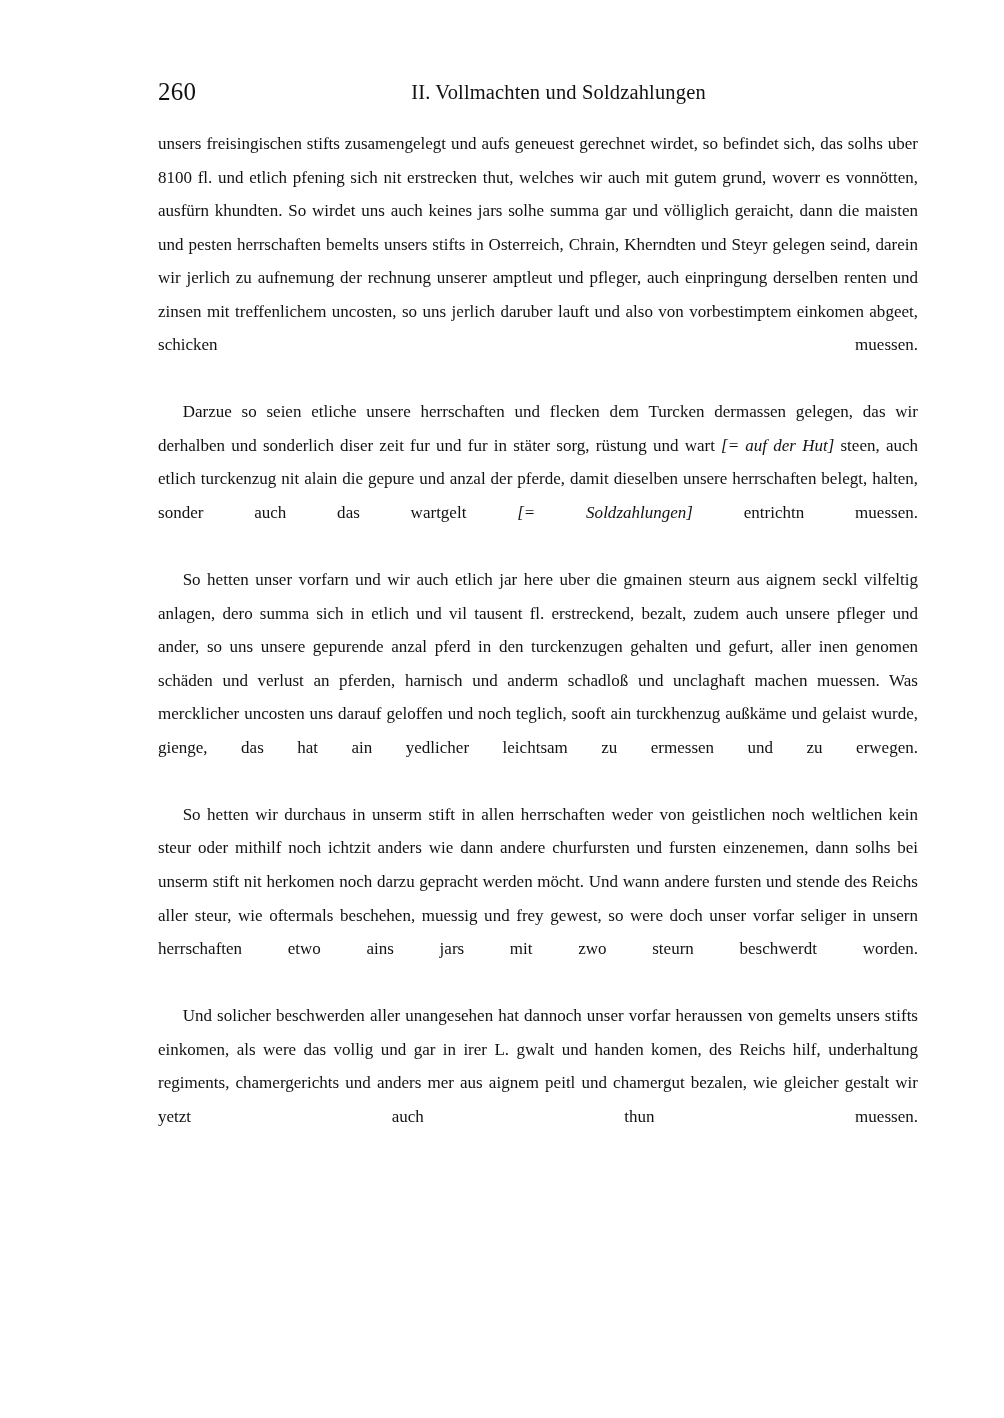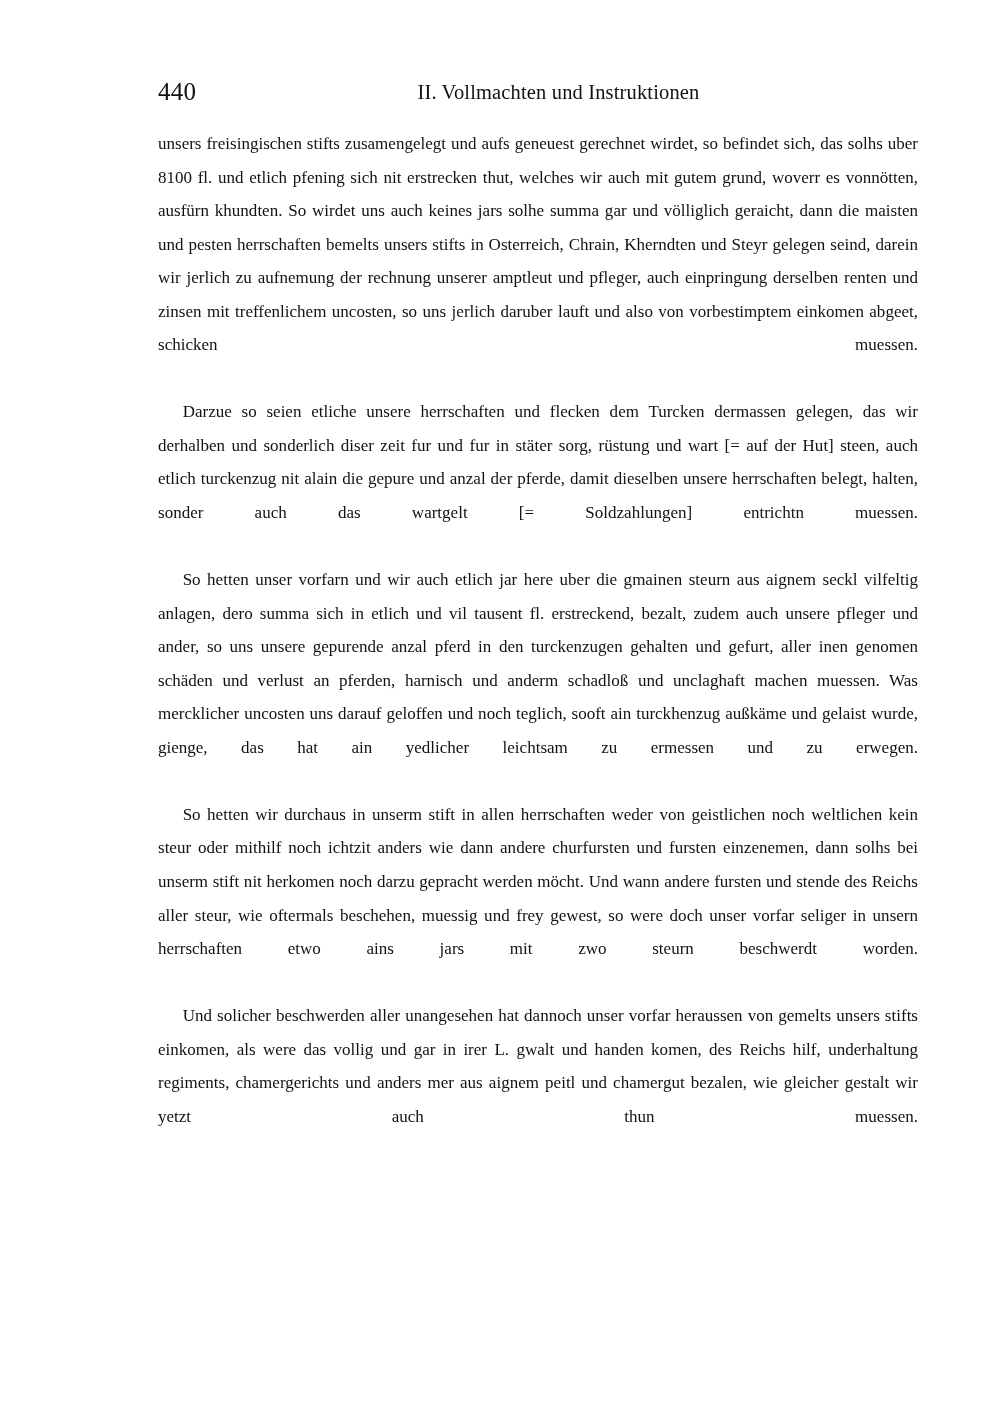--- a/index.html
+++ b/index.html
@@ -69,31 +69,32 @@
     text-indent: 1.45em;
   }
   
   .para::after {
     content: "";
     display: inline-block;
     width: 100%;
   }
 
   .gloss {
+    font-style: italic;
     margin-top: 43px;
   }
 </style>
 </head>
 <body>
 
 <div class="page">
 
   <div class="running-head">
-    <div class="folio">440</div>
-    <div class="head-title">II. Vollmachten und Instruktionen</div>
+    <div class="folio">260</div>
+    <div class="head-title">II. Vollmachten und Soldzahlungen</div>
   </div>
 
   <div class="textblock">
       <p class="para"><span>unsers freisingischen stifts zusamengelegt und aufs geneuest gerechnet wirdet, so befindet sich, das solhs uber 8100 fl. und etlich pfening sich nit erstrecken thut, welches wir auch mit gutem grund, woverr es vonnötten, ausfürn khundten. So wirdet uns auch keines jars solhe summa gar und völliglich geraicht, dann die maisten und pesten herrschaften bemelts unsers stifts in Osterreich, Chrain, Kherndten und Steyr gelegen seind, darein wir jerlich zu aufnemung der rechnung unserer amptleut und pfleger, auch einpringung derselben renten und zinsen mit treffenlichem uncosten, so uns jerlich daruber lauft und also von vorbestimptem einkomen abgeet, schicken muessen.</span></p>
       <p class="para indent"><span>Darzue so seien etliche unsere herrschaften und flecken dem Turcken dermassen gelegen, das wir derhalben und sonderlich diser zeit fur und fur in stäter sorg, rüstung und wart </span><span class="gloss">[= auf der Hut]</span><span> steen, auch etlich turckenzug nit alain die gepure und anzal der pferde, damit dieselben unsere herrschaften belegt, halten, sonder auch das wartgelt </span><span class="gloss">[= Soldzahlungen]</span><span> entrichtn muessen.</span></p>
       <p class="para indent"><span>So hetten unser vorfarn und wir auch etlich jar here uber die gmainen steurn aus aignem seckl vilfeltig anlagen, dero summa sich in etlich und vil tausent fl. erstreckend, bezalt, zudem auch unsere pfleger und ander, so uns unsere gepurende anzal pferd in den turckenzugen gehalten und gefurt, aller inen genomen schäden und verlust an pferden, harnisch und anderm schadloß und unclaghaft machen muessen. Was mercklicher uncosten uns darauf geloffen und noch teglich, sooft ain turckhenzug außkäme und gelaist wurde, gienge, das hat ain yedlicher leichtsam zu ermessen und zu erwegen.</span></p>
       <p class="para indent"><span>So hetten wir durchaus in unserm stift in allen herrschaften weder von geistlichen noch weltlichen kein steur oder mithilf noch ichtzit anders wie dann andere churfursten und fursten einzenemen, dann solhs bei unserm stift nit herkomen noch darzu gepracht werden möcht. Und wann andere fursten und stende des Reichs aller steur, wie oftermals beschehen, muessig und frey gewest, so were doch unser vorfar seliger in unsern herrschaften etwo ains jars mit zwo steurn beschwerdt worden.</span></p>
       <p class="para indent"><span>Und solicher beschwerden aller unangesehen hat dannoch unser vorfar heraussen von gemelts unsers stifts einkomen, als were das vollig und gar in irer L. gwalt und handen komen, des Reichs hilf, underhaltung regiments, chamergerichts und anders mer aus aignem peitl und chamergut bezalen, wie gleicher gestalt wir yetzt auch thun muessen.</span></p>
     </div>
 

